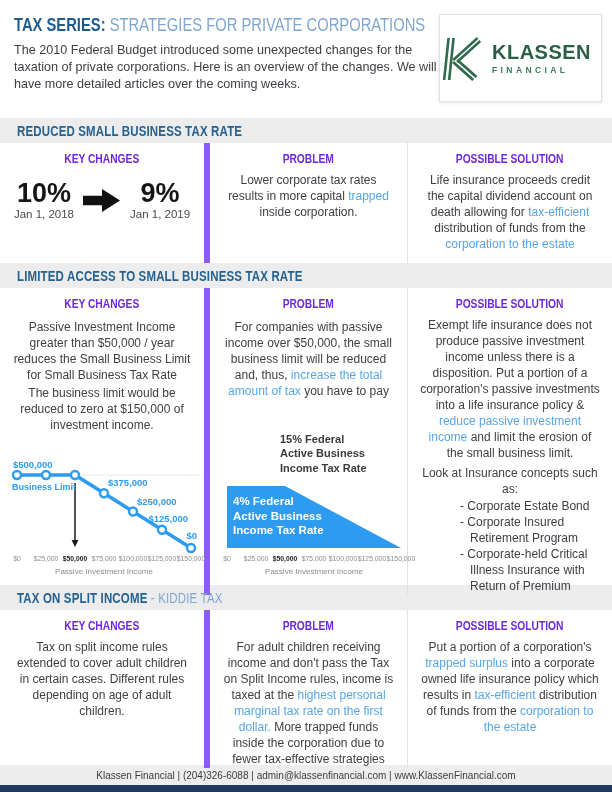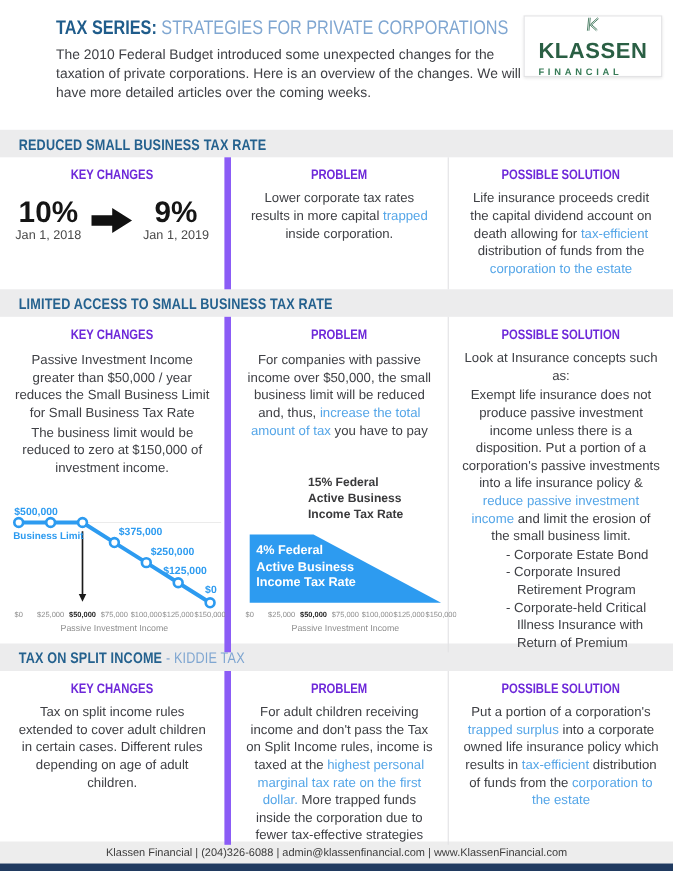--- a/index.html
+++ b/index.html
@@ -2,28 +2,28 @@
 <html><head>
 <meta charset="utf-8">
 <style>
   html,body{margin:0;padding:0;background:#fff;}
   .page{position:relative;width:612px;height:792px;background:#fff;overflow:hidden;
         font-family:"Liberation Sans",sans-serif;color:#3F4045;}
   .condensed{display:inline-block;transform:scaleX(.82);transform-origin:left center;white-space:nowrap;}
   .condensed.center{transform-origin:center;}
 
   
-  .top{height:118px;display:flex;justify-content:space-between;box-sizing:border-box;padding:14px 10px 0 14px;margin-left:37px;}
+  .top{height:118px;display:flex;justify-content:space-between;box-sizing:border-box;padding:14px 10px 0 14px;}
   .head-left{width:425px;}
   .title{margin:2px 0 6px 0;font-size:18px;line-height:1.1;}
   .t-bold{font-weight:bold;color:#1F5C8B;}
   .t-light{font-weight:400;color:#7FA6D1;}
   .intro{margin:0;font-size:12.6px;line-height:1.34;color:#3F4045;}
-  .logo-box{width:168px;height:56px;border:1px solid #E3E3E5;box-shadow:0 1px 3px rgba(0,0,0,.12);
-            display:flex;align-items:center;gap:8px;box-sizing:border-box;background:#fff;flex-direction:column;}
+  .logo-box{width:168px;height:88px;border:1px solid #E3E3E5;box-shadow:0 1px 3px rgba(0,0,0,.12);
+            display:flex;align-items:center;gap:8px;box-sizing:border-box;background:#fff;}
   .logo-text{line-height:1;}
   .logo-name{font-weight:bold;font-size:20px;letter-spacing:.5px;color:#2A5F44;}
   .logo-sub{font-size:8.5px;font-weight:bold;letter-spacing:3.4px;color:#377B57;margin-top:4px;}
 
   
   .bar{height:25px;background:#ECECED;display:flex;align-items:center;box-sizing:border-box;padding-left:17px;}
   .bar-text{font-size:14px;font-weight:bold;color:#24618E;letter-spacing:.2px;}
   .bar-suffix{font-weight:400;color:#7FA6D1;}
 
   
@@ -177,22 +177,22 @@
         <div class="area-label-above">15% Federal
 Active Business
 Income Tax Rate</div>
         <div class="area-label-inside">4% Federal
 Active Business
 Income Tax Rate</div>
       </div>
     </div>
     <div class="col">
       <div class="colhead"><span class="condensed center">POSSIBLE SOLUTION</span></div>
+      <p class="body"><span>Exempt life insurance does not produce passive investment income unless there is a disposition. Put a portion of a corporation's passive investments into a life insurance policy &amp; </span><span class="hl">reduce passive investment income</span><span> and limit the erosion of the small business limit.</span></p>
       <p class="body lookat">Look at Insurance concepts such as:</p>
-      <p class="body"><span>Exempt life insurance does not produce passive investment income unless there is a disposition. Put a portion of a corporation's passive investments into a life insurance policy &amp; </span><span class="hl">reduce passive investment income</span><span> and limit the erosion of the small business limit.</span></p>
       <ul class="bullets">
         <li>Corporate Estate Bond</li>
         <li>Corporate Insured Retirement Program</li>
         <li>Corporate-held Critical Illness Insurance with Return of Premium</li>
       </ul>
     </div>
   </section>
 
   <div class="bar">
     <span class="bar-text condensed"><span>TAX ON SPLIT INCOME</span><span class="bar-suffix"> - KIDDIE TAX</span></span>

